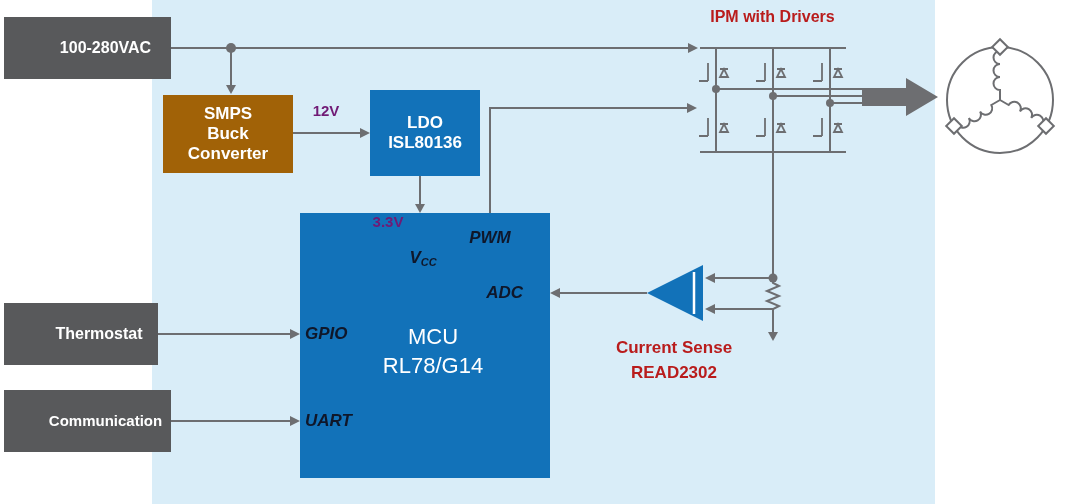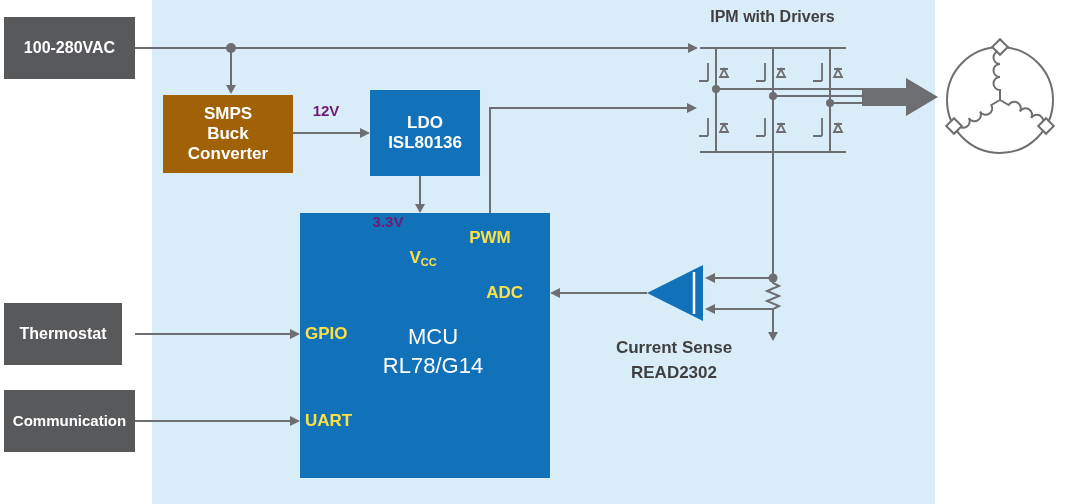--- a/index.html
+++ b/index.html
@@ -8,27 +8,27 @@
     font-family:"Liberation Sans",sans-serif;
   }
   #panel{
     position:absolute;left:152px;top:0;width:783px;height:504px;background:#d9edf8;
   }
   svg.layer{position:absolute;left:0;top:0;width:1080px;height:504px;pointer-events:none;}
   .block{
     position:absolute;display:flex;align-items:center;justify-content:center;
     color:#ffffff;font-weight:bold;text-align:center;white-space:pre-line;line-height:1.18;
   }
-  .dark{background:#58595b;}
+  .dark{background:#58595b;padding-left:36px;}
   .gray{background:#a16207;}
   .blue{background:#1272b9;}
-  .port{position:absolute;color:#fde047;font-weight:bold;font-size:17px;}
+  .port{position:absolute;color:#0f172a;font-weight:bold;font-size:17px;font-style:italic;}
   .sub{font-size:11px;vertical-align:-3px;font-weight:bold;}
   .dark-label{position:absolute;color:#701a75;font-weight:bold;text-align:center;white-space:pre-line;}
-  .ink{color:#404040;}
+  .ink{color:#b91c1c;}
 </style>
 </head>
 <body>
 
 <div id="stage">
 
   <div id="panel"></div>
 
   <svg class="layer" viewBox="0 0 1080 504">
     <defs>

